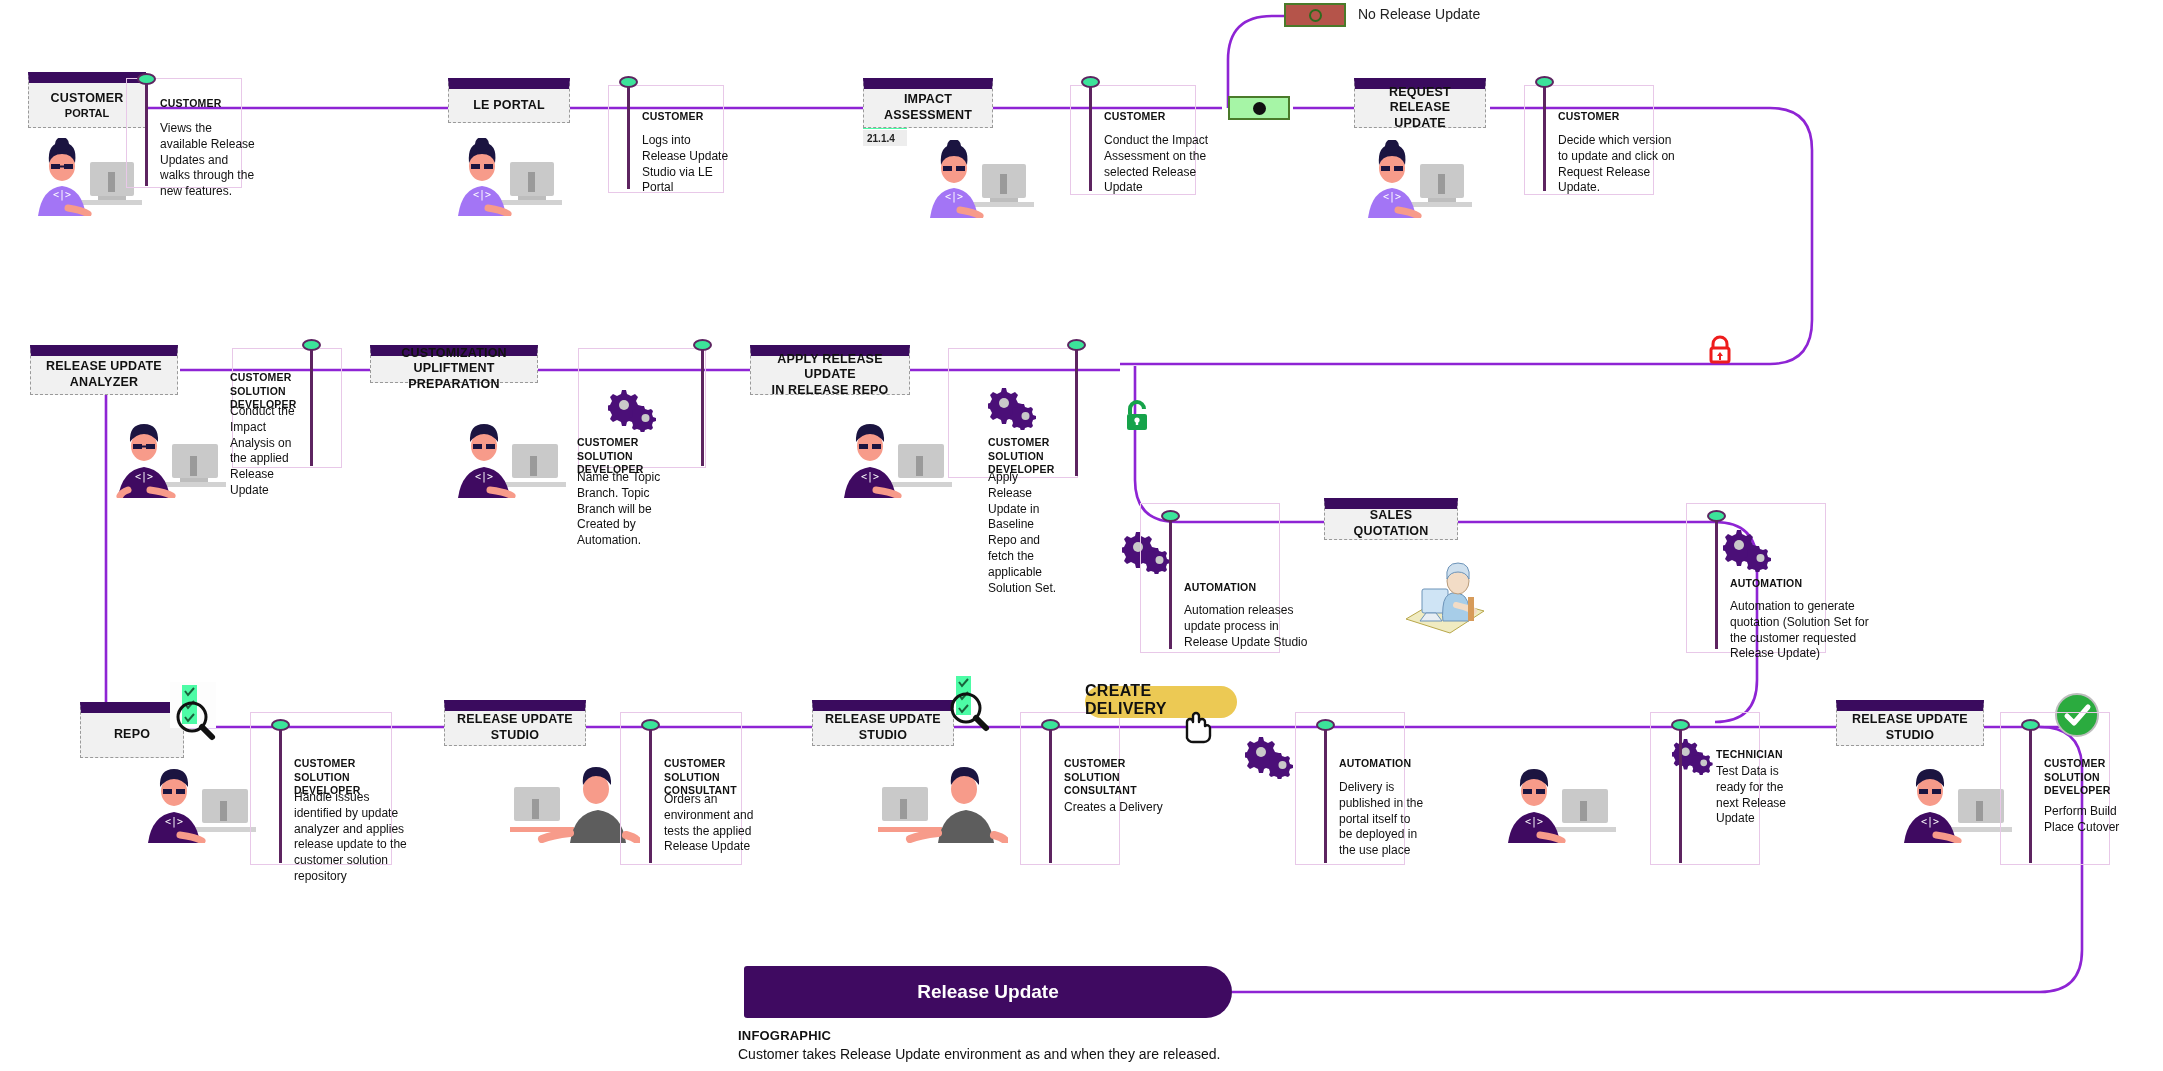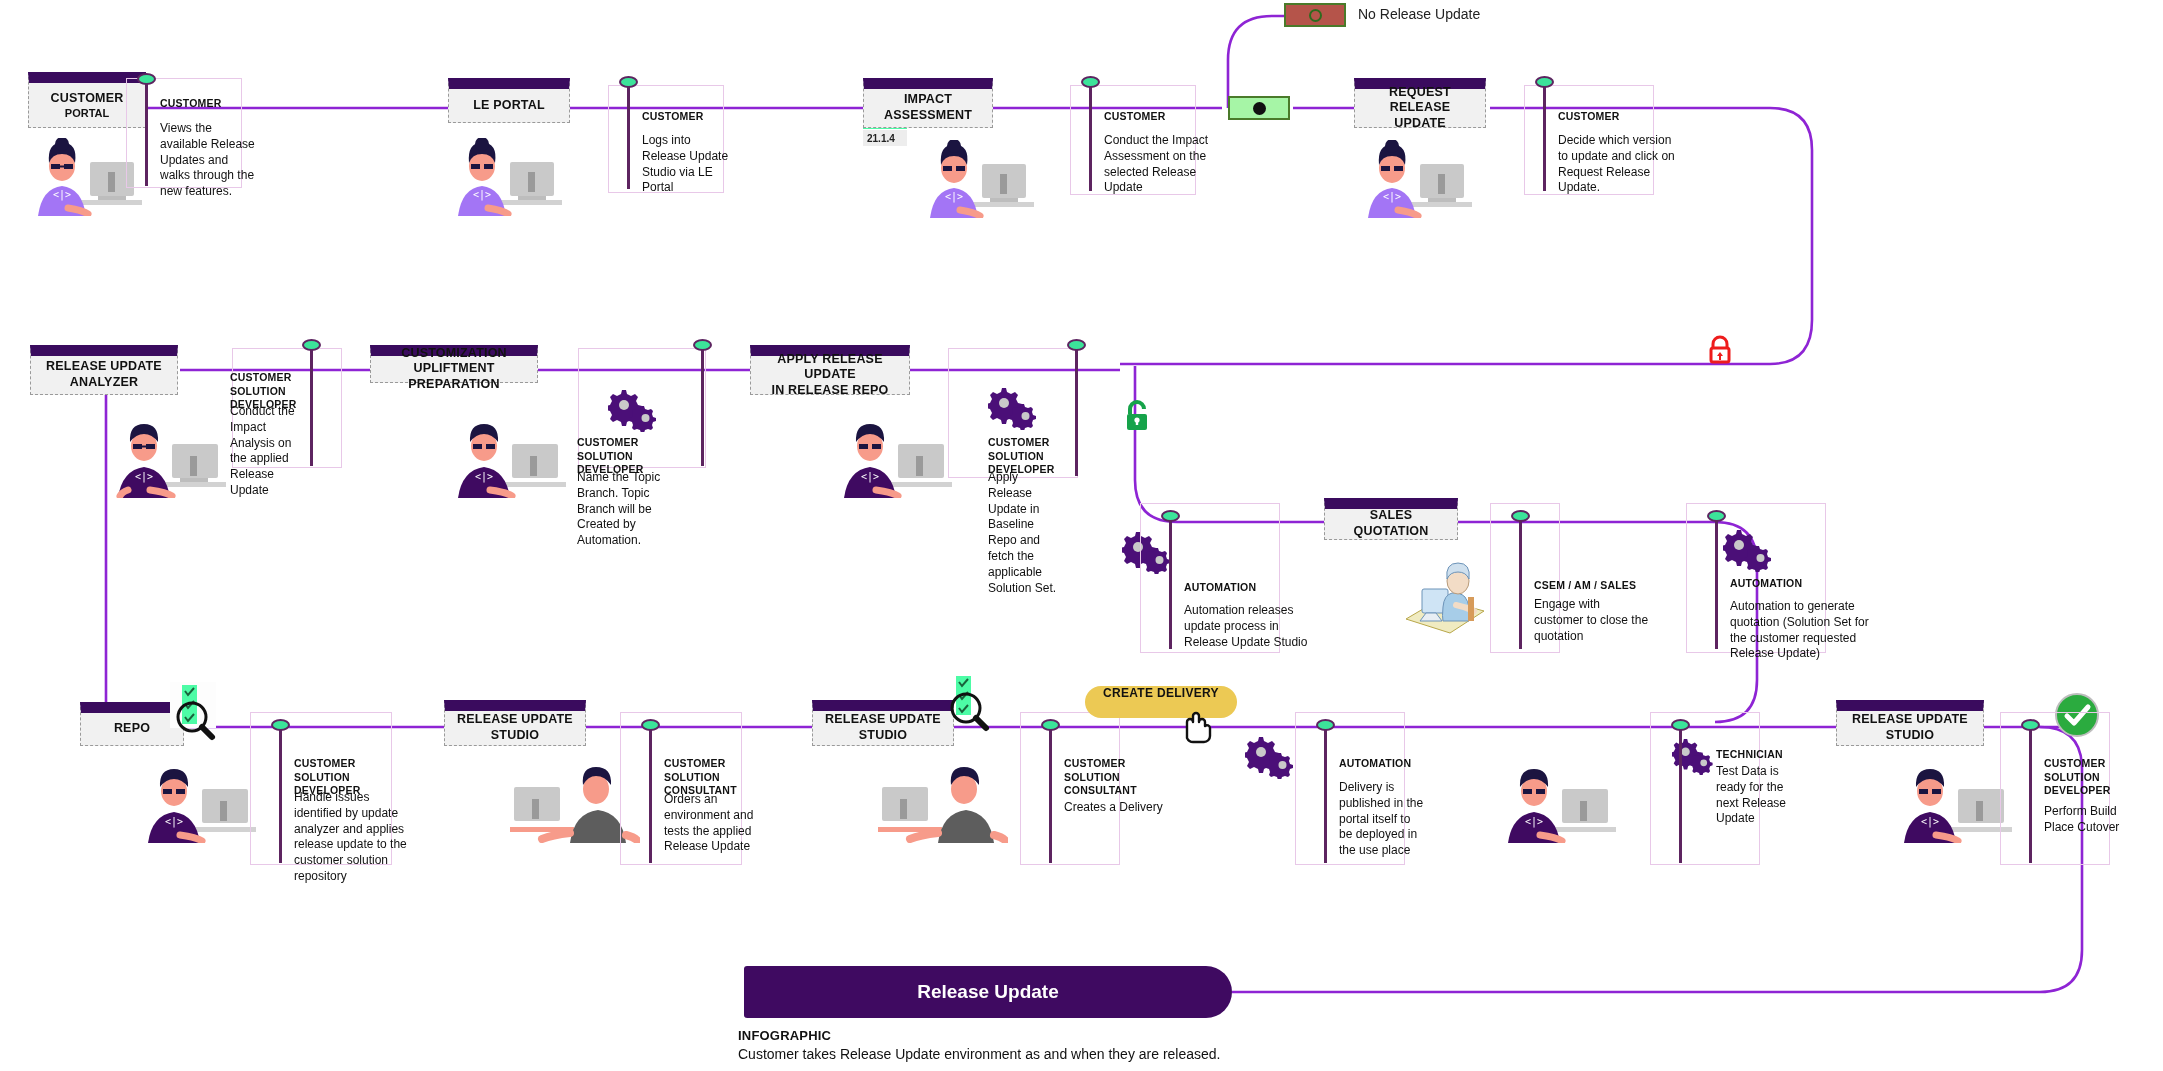--- a/index.html
+++ b/index.html
@@ -73,22 +73,22 @@
   .gate .fill { width: 13px; height: 13px; border-radius: 50%; background: #111; }
   .gate-label { position:absolute; font-size: 14px; color:#222; }
 
   
   .icon { position: absolute; }
   .gears { position: absolute; }
 
   
   .cta {
     position: absolute; background: #ecc954; border-radius: 22px;
-    display: flex; align-items: flex-start; justify-content: center;
-    font-size: 12px; font-weight: bold; color: #111; letter-spacing: .3px;
+    display: flex; align-items: flex-end; justify-content: center;
+    font-size: 16px; font-weight: bold; color: #111; letter-spacing: .3px;
   }
 
   
   .banner {
     position: absolute; background: #3f0a61; border-radius: 4px 34px 34px 4px;
     display: flex; align-items: center; justify-content: center;
     color: #fff; font-size: 19px; font-weight: bold;
   }
   .foot { position: absolute; }
   .foot .ftitle { font-size: 13px; font-weight: bold; color: #111; letter-spacing:.2px;}
@@ -392,45 +392,38 @@
       <path d="M10 66 L44 46 L88 58 L54 80z" fill="#f0ebc1" stroke="#b8a74a"></path>
       <rect x="26" y="36" width="26" height="24" rx="2" fill="#cfe4f5" stroke="#6c93b8"></rect>
       <path d="M30 60 l-6 8 h22 l-6-8z" fill="#e8eef4" stroke="#6c93b8"></path>
       <path d="M56 40 q-8 2-9 14 q-1 10 0 14 l26 0 q2-16-4-24 q-5-5-13-4z" fill="#a7cde8" stroke="#6c93b8"></path>
       <ellipse cx="62" cy="28" rx="11" ry="13" fill="#f2dcc6" stroke="#b89b7a"></ellipse>
       <path d="M51 26 q-2-16 11-16 q13 0 11 16 q-3-7-11-7 q-8 0-11 7z" fill="#cfe0ee" stroke="#6c93b8"></path>
       <path d="M60 52 q10 2 18 6" stroke="#f2dcc6" stroke-width="6" fill="none" stroke-linecap="round"></path>
       <rect x="72" y="44" width="6" height="24" fill="#d79b5a"></rect>
     </svg>
   </div>
-  <div class="ann" style="left:1490px; top:503px; width:70px; height:150px;">
-    <div class="lane" style="width:70px; height:150px;"></div>
-    <div class="stem" style="left:29px; top:16px; height:130px;"></div>
-    <div class="dot" style="left:21px; top:7px;"></div>
-    <div class="role" style="left:44px; top:76px; width:140px;">CSEM / AM / SALES</div>
-    <div class="desc" style="left:44px; top:94px; width:118px;">Engage with customer to close the quotation</div>
-  </div>
 
   <div class="gears" style="left:1723px; top:528px;">
     <svg width="52" height="44" viewBox="0 0 52 44">
       <path d="M14 2 l4 0 1 4 4 2 4-2 3 3 -2 4 2 4 4 1 0 4 -4 1 -2 4 2 4 -3 3 -4-2 -4 2 -1 4 -4 0 -1-4 -4-2 -4 2 -3-3 2-4 -2-4 -4-1 0-4 4-1 2-4 -2-4 3-3 4 2 4-2z" fill="#4b0f78"></path>
       <circle cx="16" cy="17" r="5" fill="#c9c9c9"></circle>
       <path d="M33 18 l3 0 1 3 3 1 3-1 2 2 -1 3 1 3 3 1 0 3 -3 1 -1 3 1 3 -2 2 -3-1 -3 1 -1 3 -3 0 -1-3 -3-1 -3 1 -2-2 1-3 -1-3 -3-1 0-3 3-1 1-3 -1-3 2-2 3 1 3-1z" fill="#4b0f78"></path>
       <circle cx="37.5" cy="30" r="4" fill="#c9c9c9"></circle>
     </svg>
   </div>
   <div class="ann" style="left:1686px; top:503px; width:140px; height:150px;">
     <div class="lane" style="width:140px; height:150px;"></div>
     <div class="stem" style="left:29px; top:16px; height:130px;"></div>
     <div class="dot" style="left:21px; top:7px;"></div>
     <div class="role" style="left:44px; top:74px; width:110px;">AUTOMATION</div>
     <div class="desc" style="left:44px; top:96px; width:146px;">Automation to generate quotation (Solution Set for the customer requested Release Update)</div>
   </div>
 
-  <div class="node" style="left:80px; top:702px; width:104px; height:44px;text-align:center;">
+  <div class="node" style="left:80px; top:702px; width:104px; height:56px;text-align:center;">
     <span class="node-label">REPO</span>
   </div>
   <div class="icon" style="left:170px; top:682px;">
     <svg width="60" height="62" viewBox="0 0 60 62">
       <rect x="0" y="0" width="46" height="46" fill="#fdfdfd"></rect>
       <rect x="12" y="3" width="15" height="13" fill="#4dfca6"></rect>
         <path d="M15 9 l3 4 6-7" stroke="#19633c" stroke-width="2" fill="none"></path>
       <rect x="12" y="16" width="15" height="13" fill="#4dfca6"></rect>
         <path d="M15 22 l3 4 6-7" stroke="#19633c" stroke-width="2" fill="none"></path>
       <rect x="12" y="29" width="15" height="13" fill="#4dfca6"></rect>

